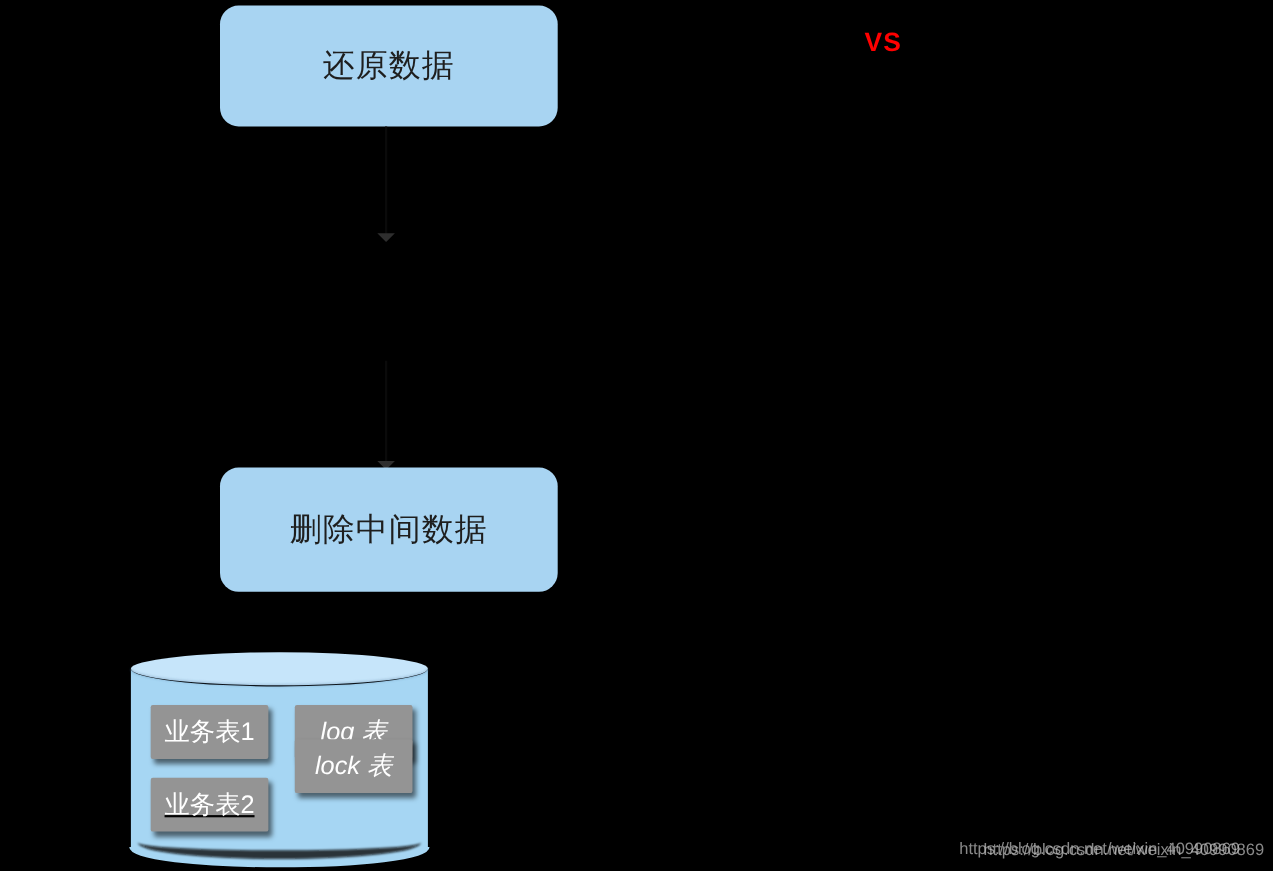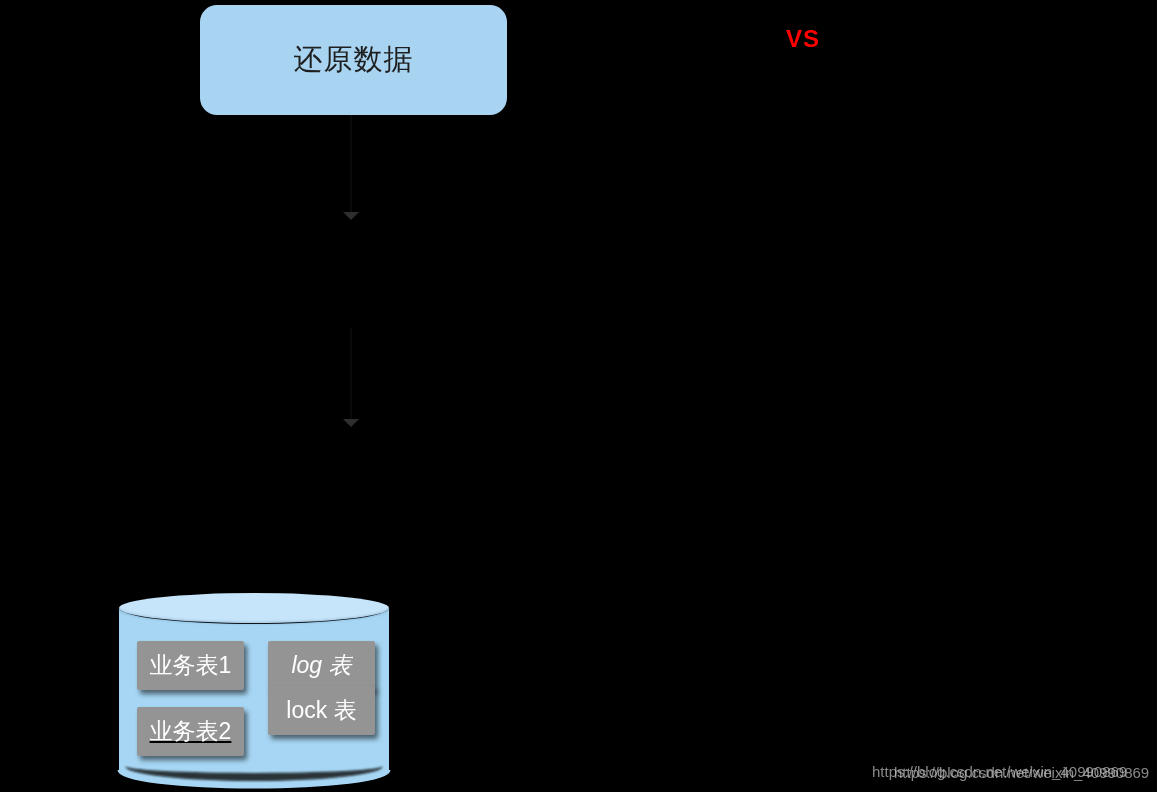--- a/index.html
+++ b/index.html
@@ -86,21 +86,21 @@
     background: var(--chip, #949494);
     border-radius: 2px;
     display: flex;
     align-items: center;
     justify-content: center;
     box-shadow: 3px 4px 5px rgba(0,0,0,0.55);
   }
   #chip-1 { left: 137px; top: 641px; }
   #chip-2 { left: 268px; top: 641px; font-style: italic; }
   #chip-3 { left: 137px; top: 707px; text-decoration: underline; }
-  #chip-4 { left: 268px; top: 686px; }
+  #chip-4 { left: 268px; top: 672px; font-style: italic; }
   .chip-label {
     font-size: 23px;
     color: var(--chip-text, #ffffff);
     white-space: nowrap;
   }
 
   
   .watermark {
     position: absolute;
     left: 0;
@@ -127,20 +127,23 @@
     <span class="step-label">还原数据</span>
   </div>
 
   <div class="connector" id="conn-1"></div>
   <div class="arrowhead" id="arrow-1"></div>
 
 
   <div class="connector" id="conn-2"></div>
   <div class="arrowhead" id="arrow-2"></div>
 
+  <div class="step-box" id="step-3">
+    <span class="step-label">删除中间数据</span>
+  </div>
 
   <div class="vs-label">VS</div>
 
   <svg class="cylinder-svg" viewBox="0 0 274 200" aria-hidden="true">
     <defs>
       <filter id="soft1" x="-20%" y="-20%" width="140%" height="140%">
         <feGaussianBlur stdDeviation="1.2"></feGaussianBlur>
       </filter>
     </defs>
 

